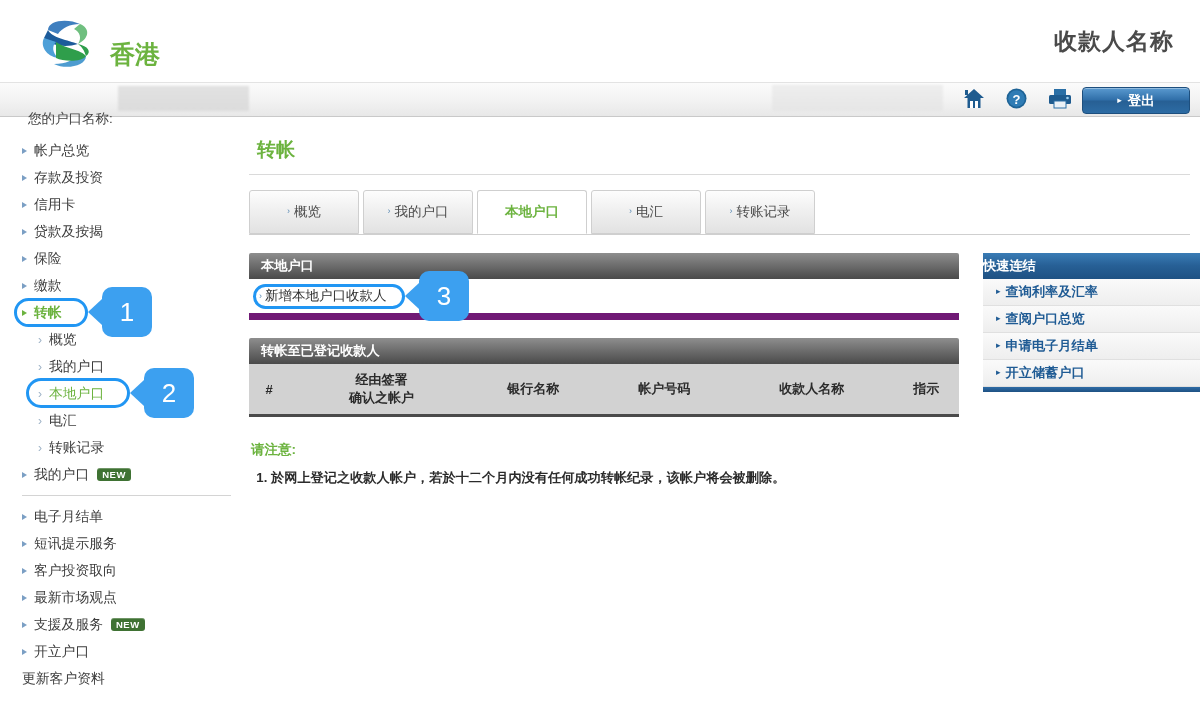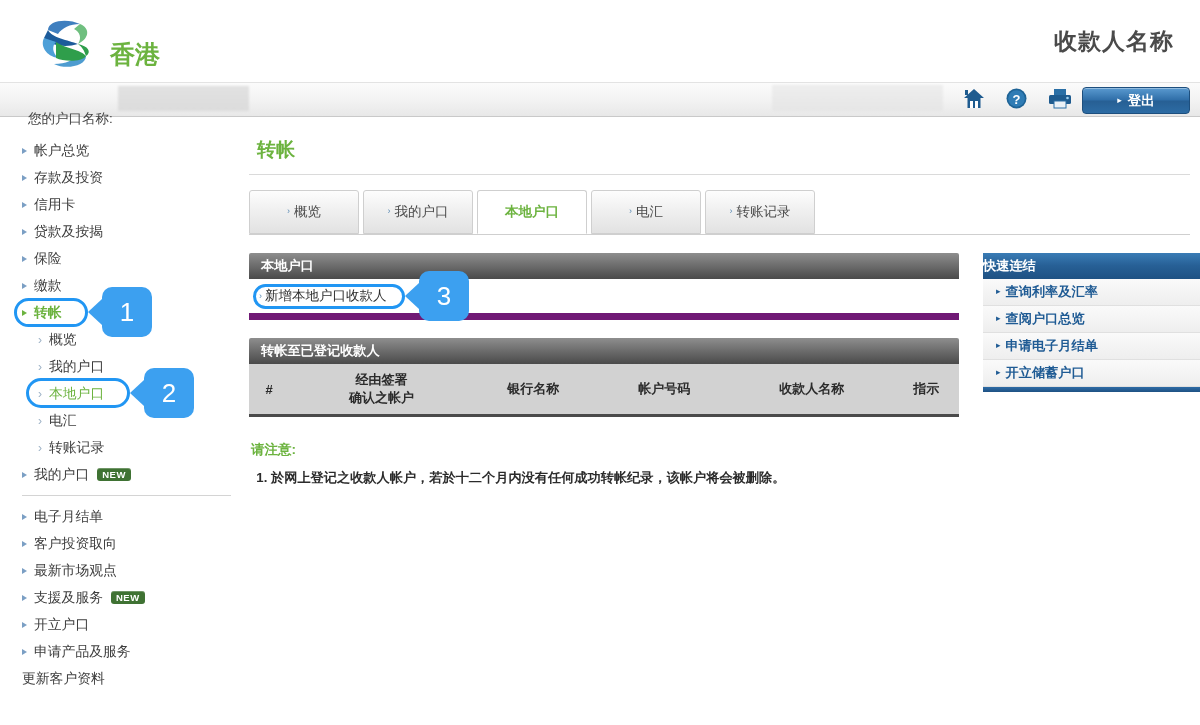--- a/index.html
+++ b/index.html
@@ -304,38 +304,38 @@
         <span class="label">我的户口</span>
         <span class="new-badge">NEW</span>
       </div>
       <div class="nav-sep"></div>
       <div class="nav-item">
         <span class="tri"></span>
         <span class="label">电子月结单</span>
       </div>
       <div class="nav-item">
         <span class="tri"></span>
+        <span class="label">短讯提示服务</span>
+      </div>
+      <div class="nav-item">
+        <span class="tri"></span>
         <span class="label">客户投资取向</span>
       </div>
       <div class="nav-item">
         <span class="tri"></span>
         <span class="label">最新市场观点</span>
       </div>
       <div class="nav-item">
         <span class="tri"></span>
         <span class="label">支援及服务</span>
         <span class="new-badge">NEW</span>
       </div>
       <div class="nav-item">
         <span class="tri"></span>
         <span class="label">开立户口</span>
-      </div>
-      <div class="nav-item">
-        <span class="tri"></span>
-        <span class="label">申请产品及服务</span>
       </div>
       <div class="nav-item">
         <span class="label">更新客户资料</span>
       </div>
     </div>
 
   <div class="content">
     <div class="page-title">转帐</div>
     <div class="title-rule"></div>
 

